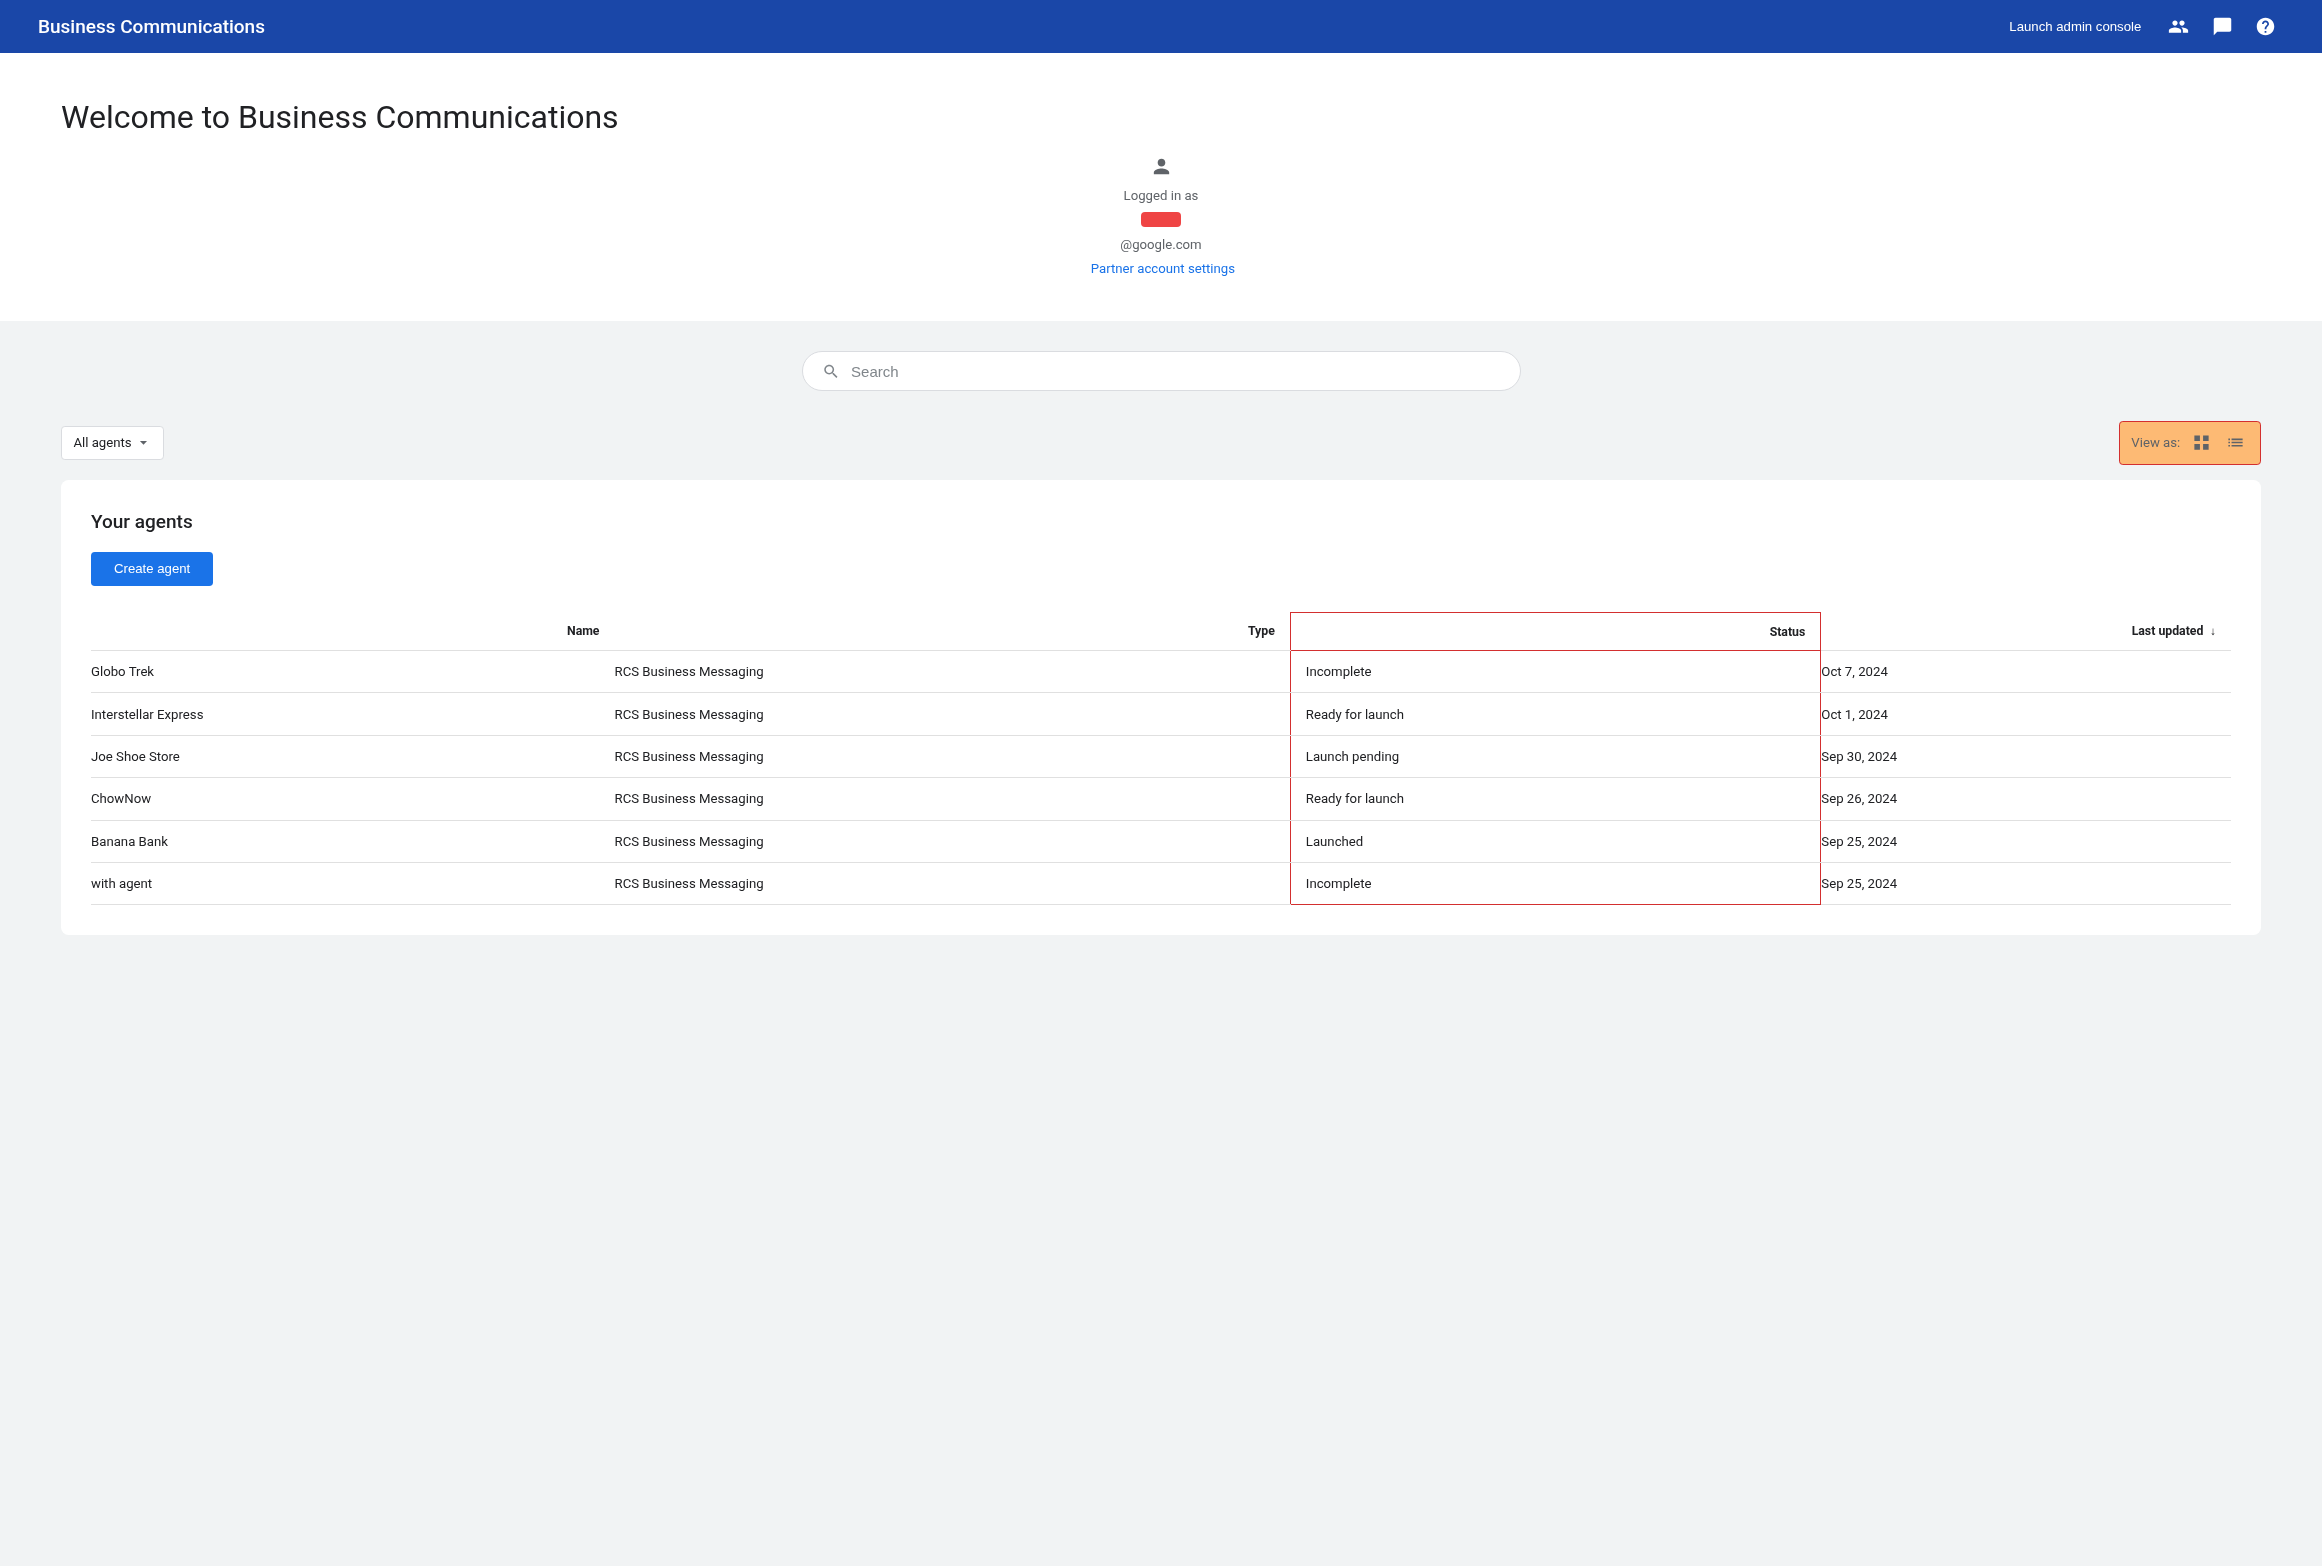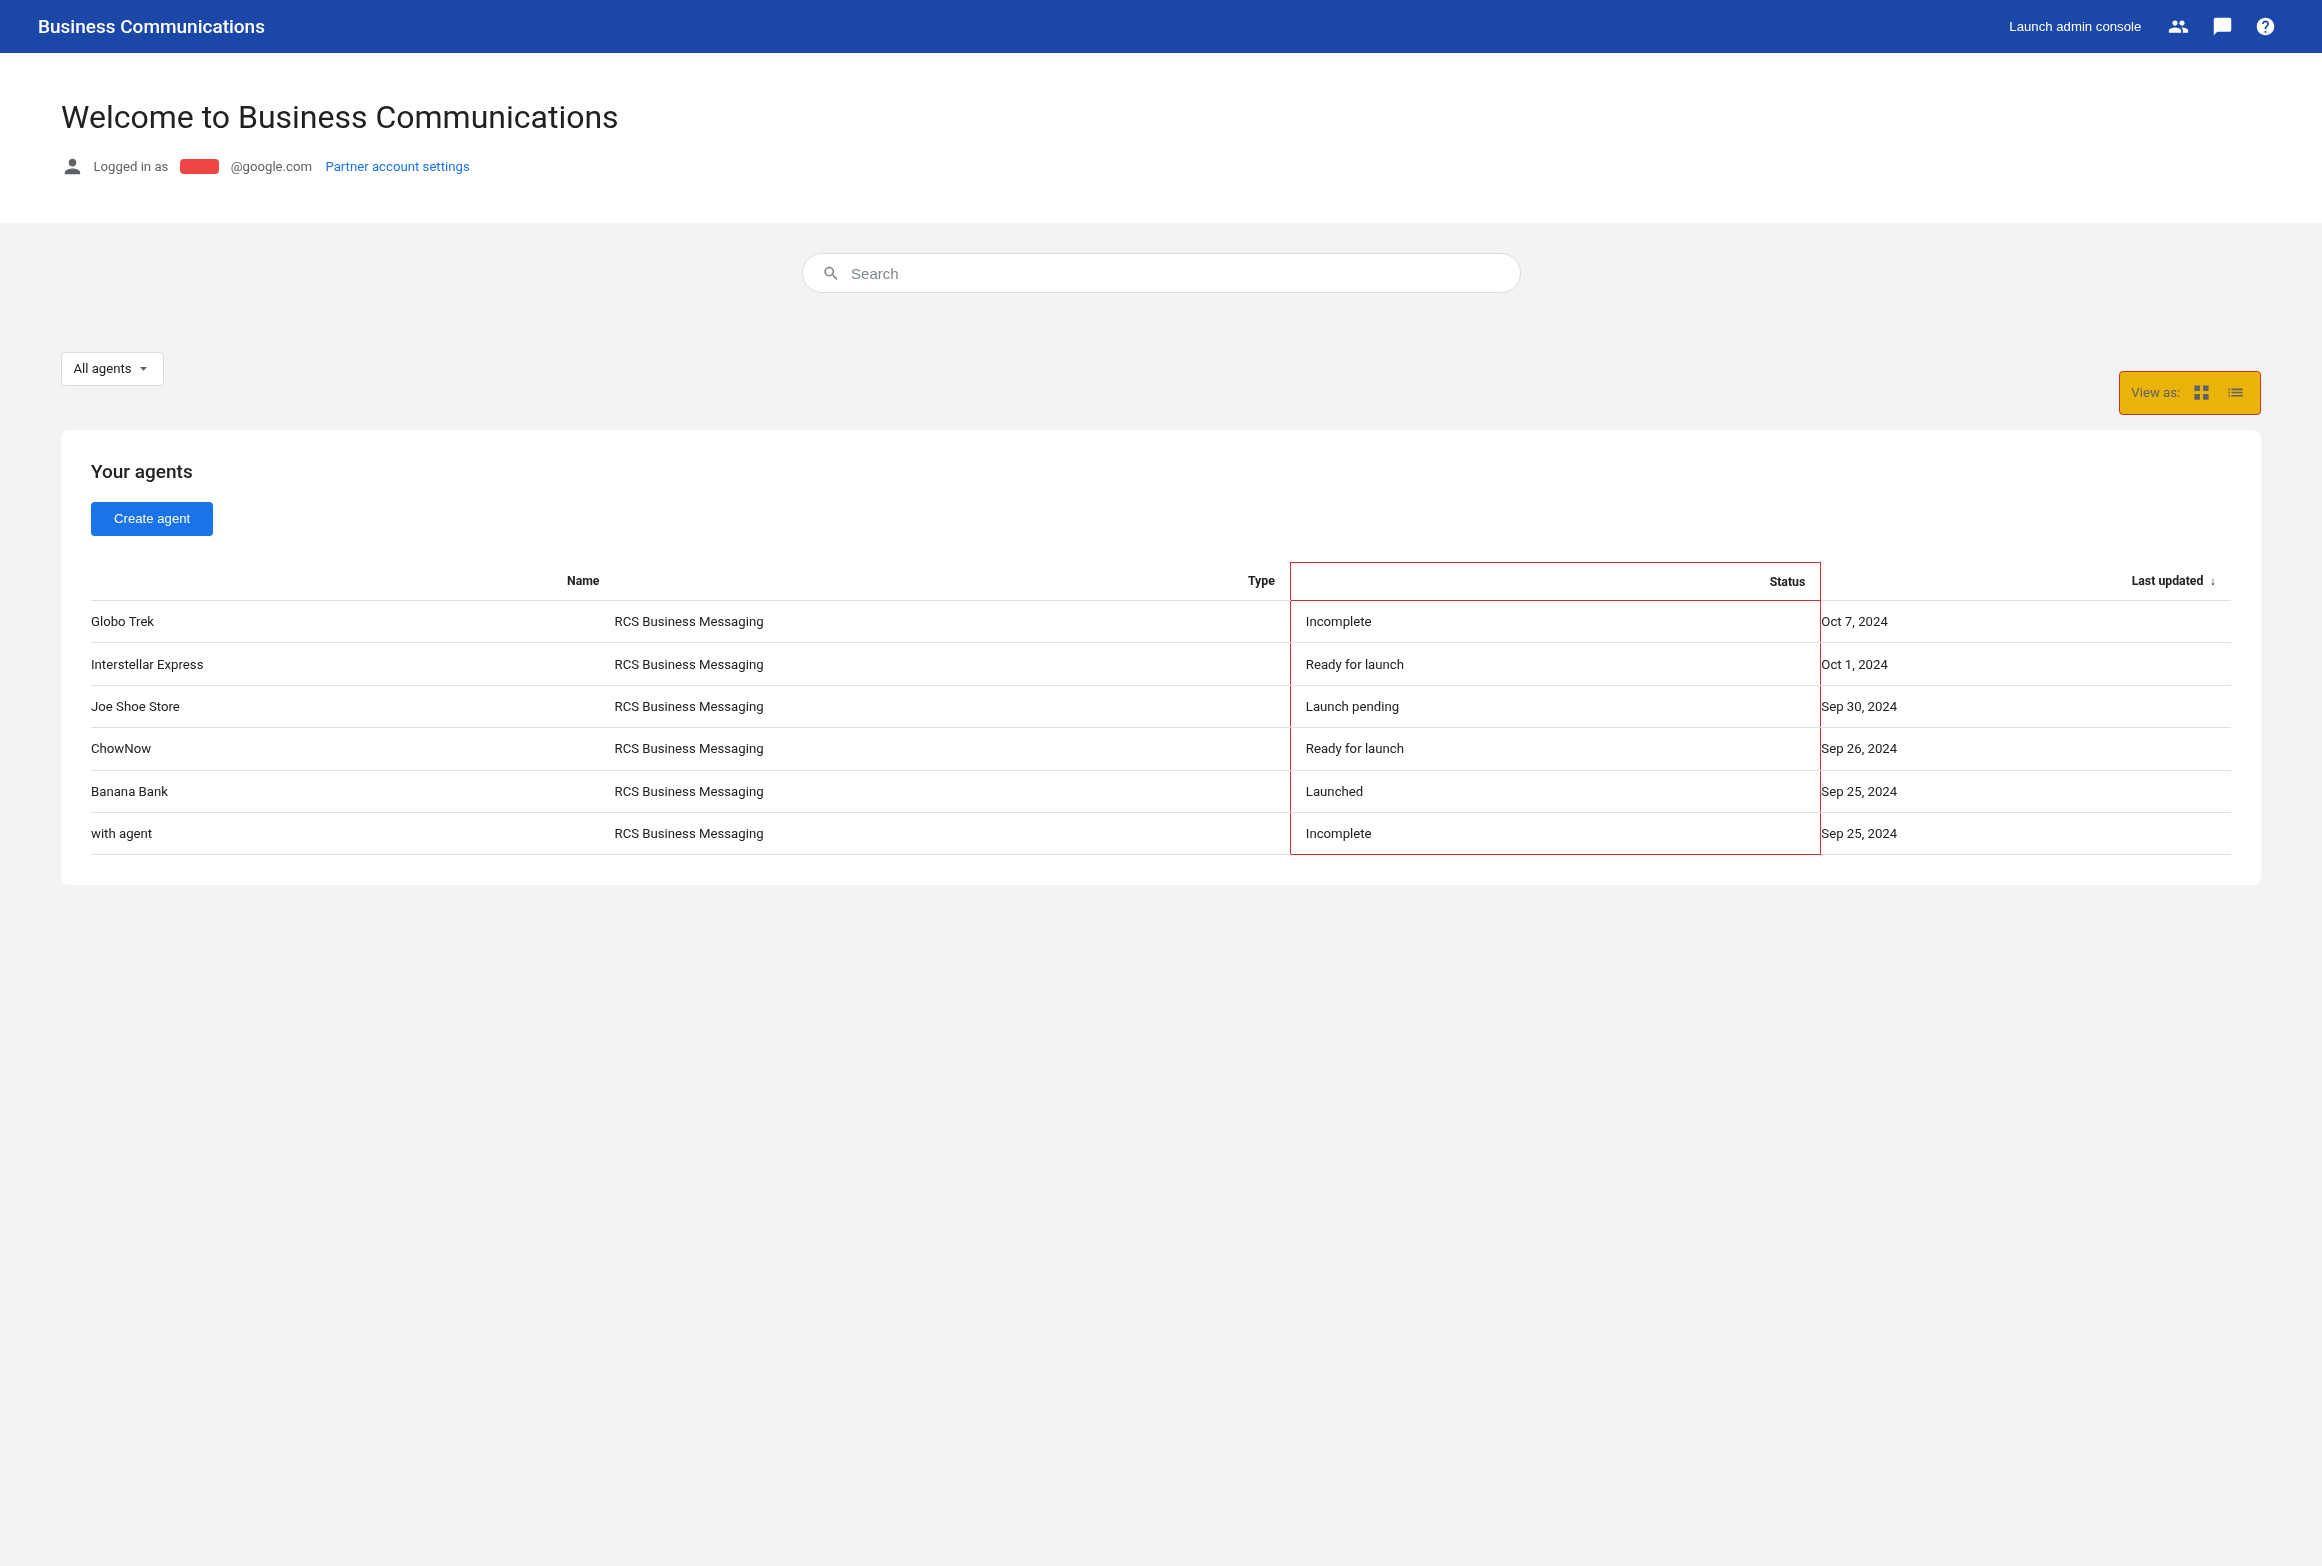--- a/index.html
+++ b/index.html
@@ -93,20 +93,21 @@
       color: #1a73e8;
       text-decoration: none;
     }
 
     .logged-in-row {
       display: flex;
       align-items: center;
       gap: 9.5px;
       font-size: 13.2px;
       color: #5f6368;
+      flex-direction: column;
     }
 
     .account-icon {
       width: 23px;
       height: 23px;
       color: #5f6368;
     }
 
     .partner-settings-link {
       color: #1a73e8;
@@ -182,22 +183,21 @@
       cursor: pointer;
     }
 
     .view-as-container {
       display: flex;
       align-items: center;
       gap: 7.6px;
       border: 1.9px solid #d32f2f;
       padding: 7.6px 11.4px;
       border-radius: 3.8px;
-      background: #eab308;
-      margin-top: 48px;
+      background: #fdba74;
     }
 
     .view-as-label {
       font-size: 13.2px;
       color: #5f6368;
     }
 
     .view-icon-btn {
       background: none;
       border: none;

